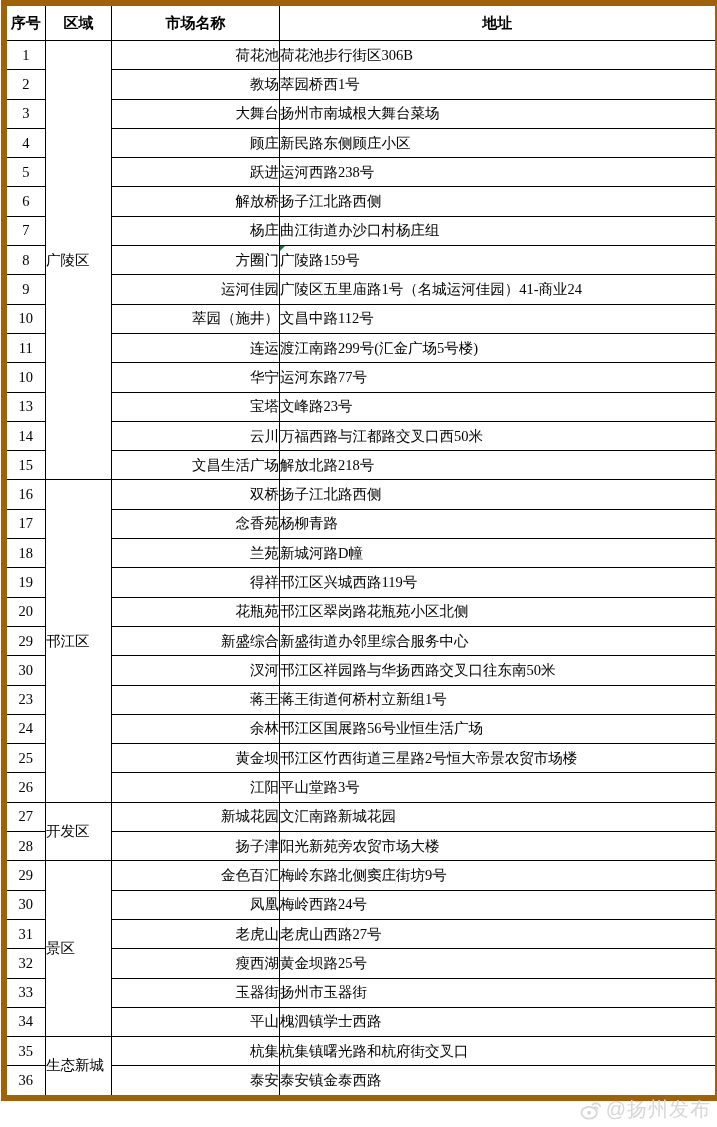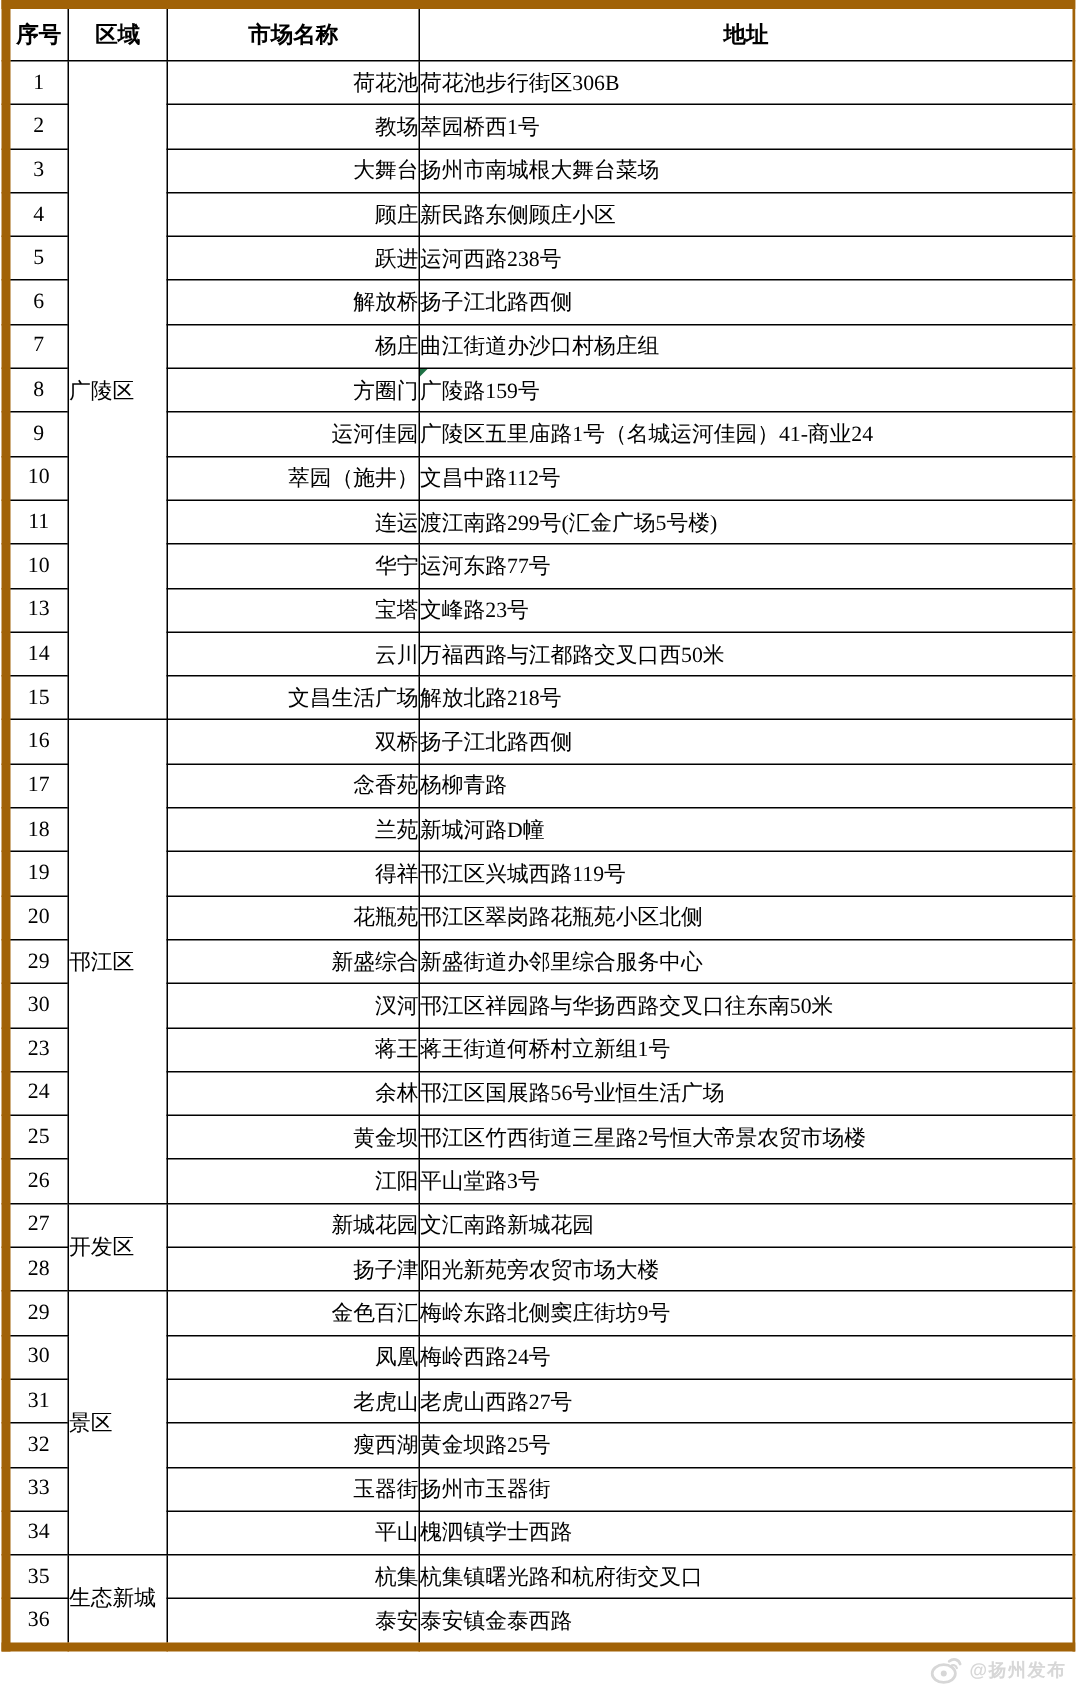--- a/index.html
+++ b/index.html
@@ -64,21 +64,21 @@
     width:0;height:0;
     border-top:5px solid #1e7145;
     border-right:5px solid transparent;
   }
   .watermark{
     position:absolute;
     right:6px;bottom:4px;
     display:flex;align-items:center;gap:4px;
     color:#d7d7d7;
     font-family:"Liberation Sans","DejaVu Sans",sans-serif;
-    font-size:12px;font-weight:bold;
+    font-size:20px;font-weight:normal;
     letter-spacing:1px;
     user-select:none;
   }
   .watermark svg{display:block;}
 </style>
 </head>
 <body>
 
 <div id="page">
 

